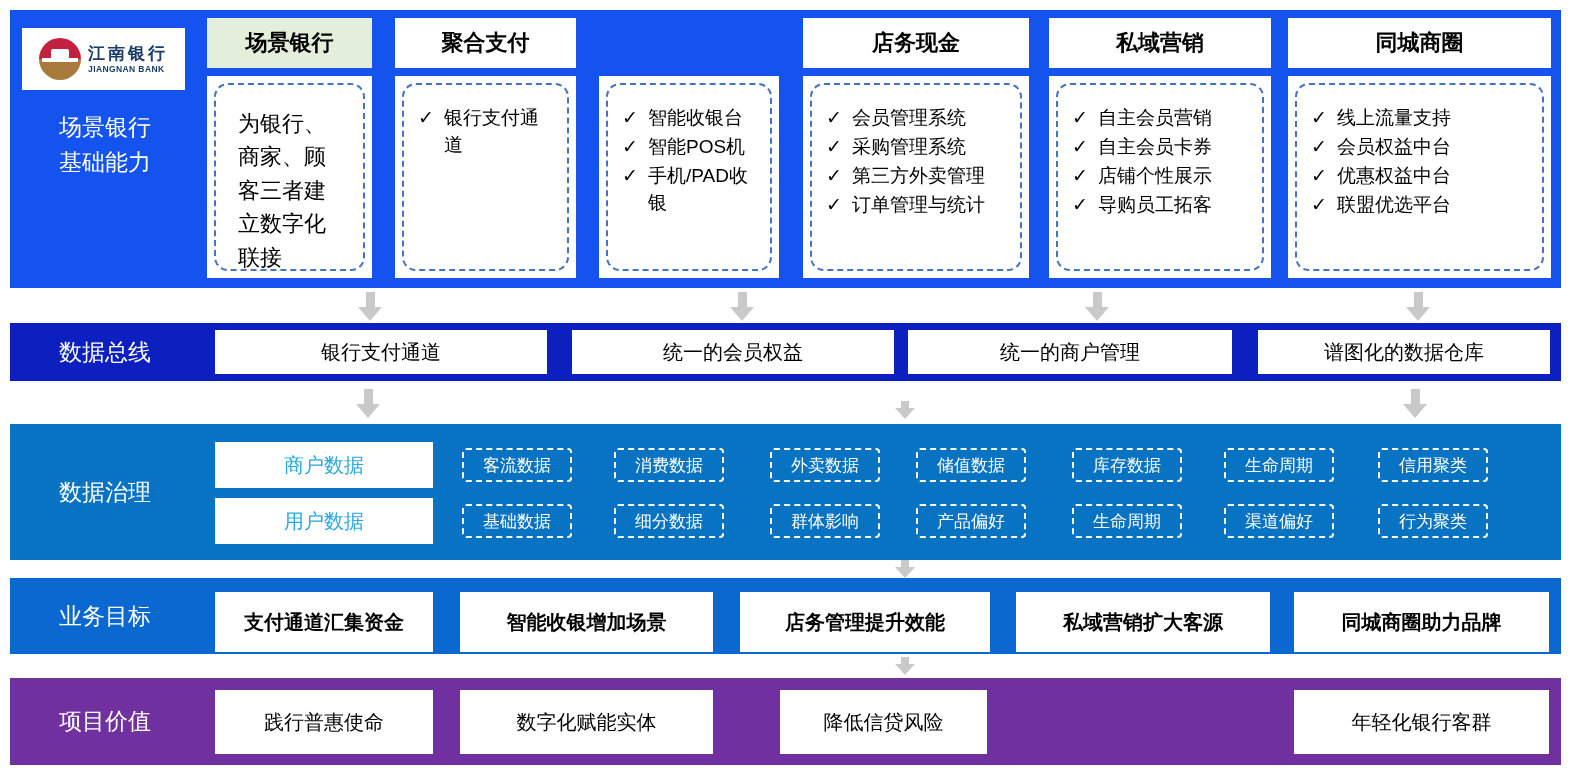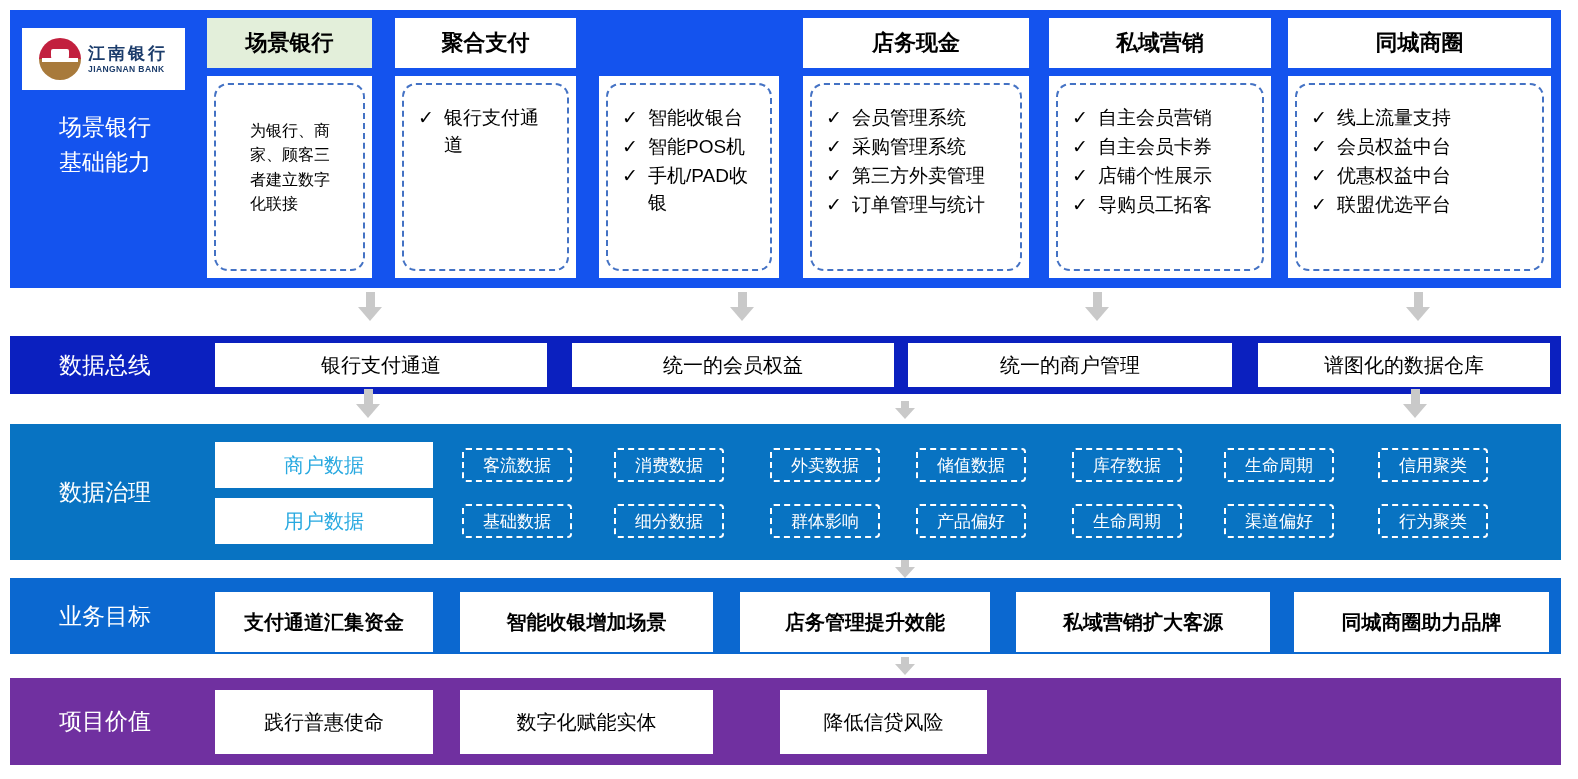--- a/index.html
+++ b/index.html
@@ -1,41 +1,41 @@
 <!DOCTYPE html>
 <html><head>
 <meta charset="utf-8">
 <style>
   html,body{margin:0;padding:0;background:#fff;}
   body{font-family:"Liberation Sans","DejaVu Sans",sans-serif;color:#000;}
   .canvas{position:relative;width:1578px;height:779px;background:#fff;overflow:hidden;}
   .band{position:absolute;left:10px;width:1551px;}
   .band1{top:10px;height:278px;background:#1453ee;}
-  .band2{top:336px;height:58px;background:#0b20bf;}
+  .band2{top:323px;height:58px;background:#0b20bf;}
   .band3{top:424px;height:136px;background:#0873c2;}
   .band4{top:578px;height:76px;background:#0b68d0;}
   .band5{top:678px;height:87px;background:#7030a0;}
 
   
   .logo{position:absolute;left:12px;top:18px;width:163px;height:62px;background:#fff;display:flex;align-items:center;justify-content:center;gap:7px;}
   .logo-mark{width:42px;height:42px;border-radius:50%;background:linear-gradient(180deg,#c2203e 0,#c2203e 50%,#a87a3b 50%,#a87a3b 100%);position:relative;flex:none;}
   .logo-mark::before{content:"";position:absolute;left:12px;top:11px;width:18px;height:11px;background:#fff;border-radius:2px 2px 4px 4px;}
   .logo-mark::after{content:"";position:absolute;left:3px;top:20px;width:36px;height:4px;background:#fff;}
   .logo-cn{font-size:17px;font-weight:bold;color:#1b3c6b;letter-spacing:3px;line-height:1.2;}
   .logo-en{font-size:8.5px;font-weight:bold;color:#1b3c6b;letter-spacing:0.4px;}
 
   .row-label{position:absolute;left:15px;top:100px;width:160px;text-align:center;color:#fff;font-size:23px;line-height:1.5;}
   .band-label{position:absolute;left:15px;top:0;bottom:0;width:160px;display:flex;align-items:center;justify-content:center;color:#fff;font-size:23px;}
 
   
   .tab{position:absolute;top:8px;height:50px;background:#fff;display:flex;align-items:center;justify-content:center;font-size:22px;font-weight:bold;color:#000;cursor:pointer;}
   .tab.active{background:#e3efda;}
   .panel{position:absolute;top:66px;height:202px;background:#fff;box-sizing:border-box;padding:7px;}
   .dashed{width:100%;height:100%;box-sizing:border-box;border:2px dashed #4472c4;border-radius:14px;padding:20px 10px 10px 12px;overflow:hidden;}
-  .desc{margin:12px;padding:2px 0 0 10px;width:88px;font-size:16px;line-height:1.52;}
+  .desc{margin:0;padding:2px 0 0 10px;width:88px;font-size:22px;line-height:1.52;}
   .checklist{list-style:none;margin:0;padding:0 0 0 2px;font-size:19px;line-height:1.42;}
   .checklist li{display:flex;align-items:flex-start;margin-bottom:2px;}
   .chk{width:26px;flex:none;}
 
   
   .wbox{position:absolute;background:#fff;display:flex;align-items:center;justify-content:center;font-size:20px;color:#000;text-align:center;}
   .bus{top:7px;height:44px;}
   .cat{left:205px;width:218px;height:46px;color:#29a9e0;}
   .goal{top:14px;height:60px;font-weight:bold;}
   .value{top:12px;height:64px;}
@@ -259,15 +259,16 @@
   <div class="arr small" style="left:895px;top:657px">
       <i class="shaft"></i>
       <i class="head"></i>
     </div>
 
   <section class="band band5">
     <div class="band-label">项目价值</div>
     <div class="wbox value" style="left:205px;width:218px">践行普惠使命</div>
     <div class="wbox value" style="left:450px;width:253px">数字化赋能实体</div>
     <div class="wbox value" style="left:770px;width:207px">降低信贷风险</div>
+    <div class="wbox value" style="left:1284px;width:255px">年轻化银行客群</div>
   </section>
 
 </div>
 
 </body></html>

